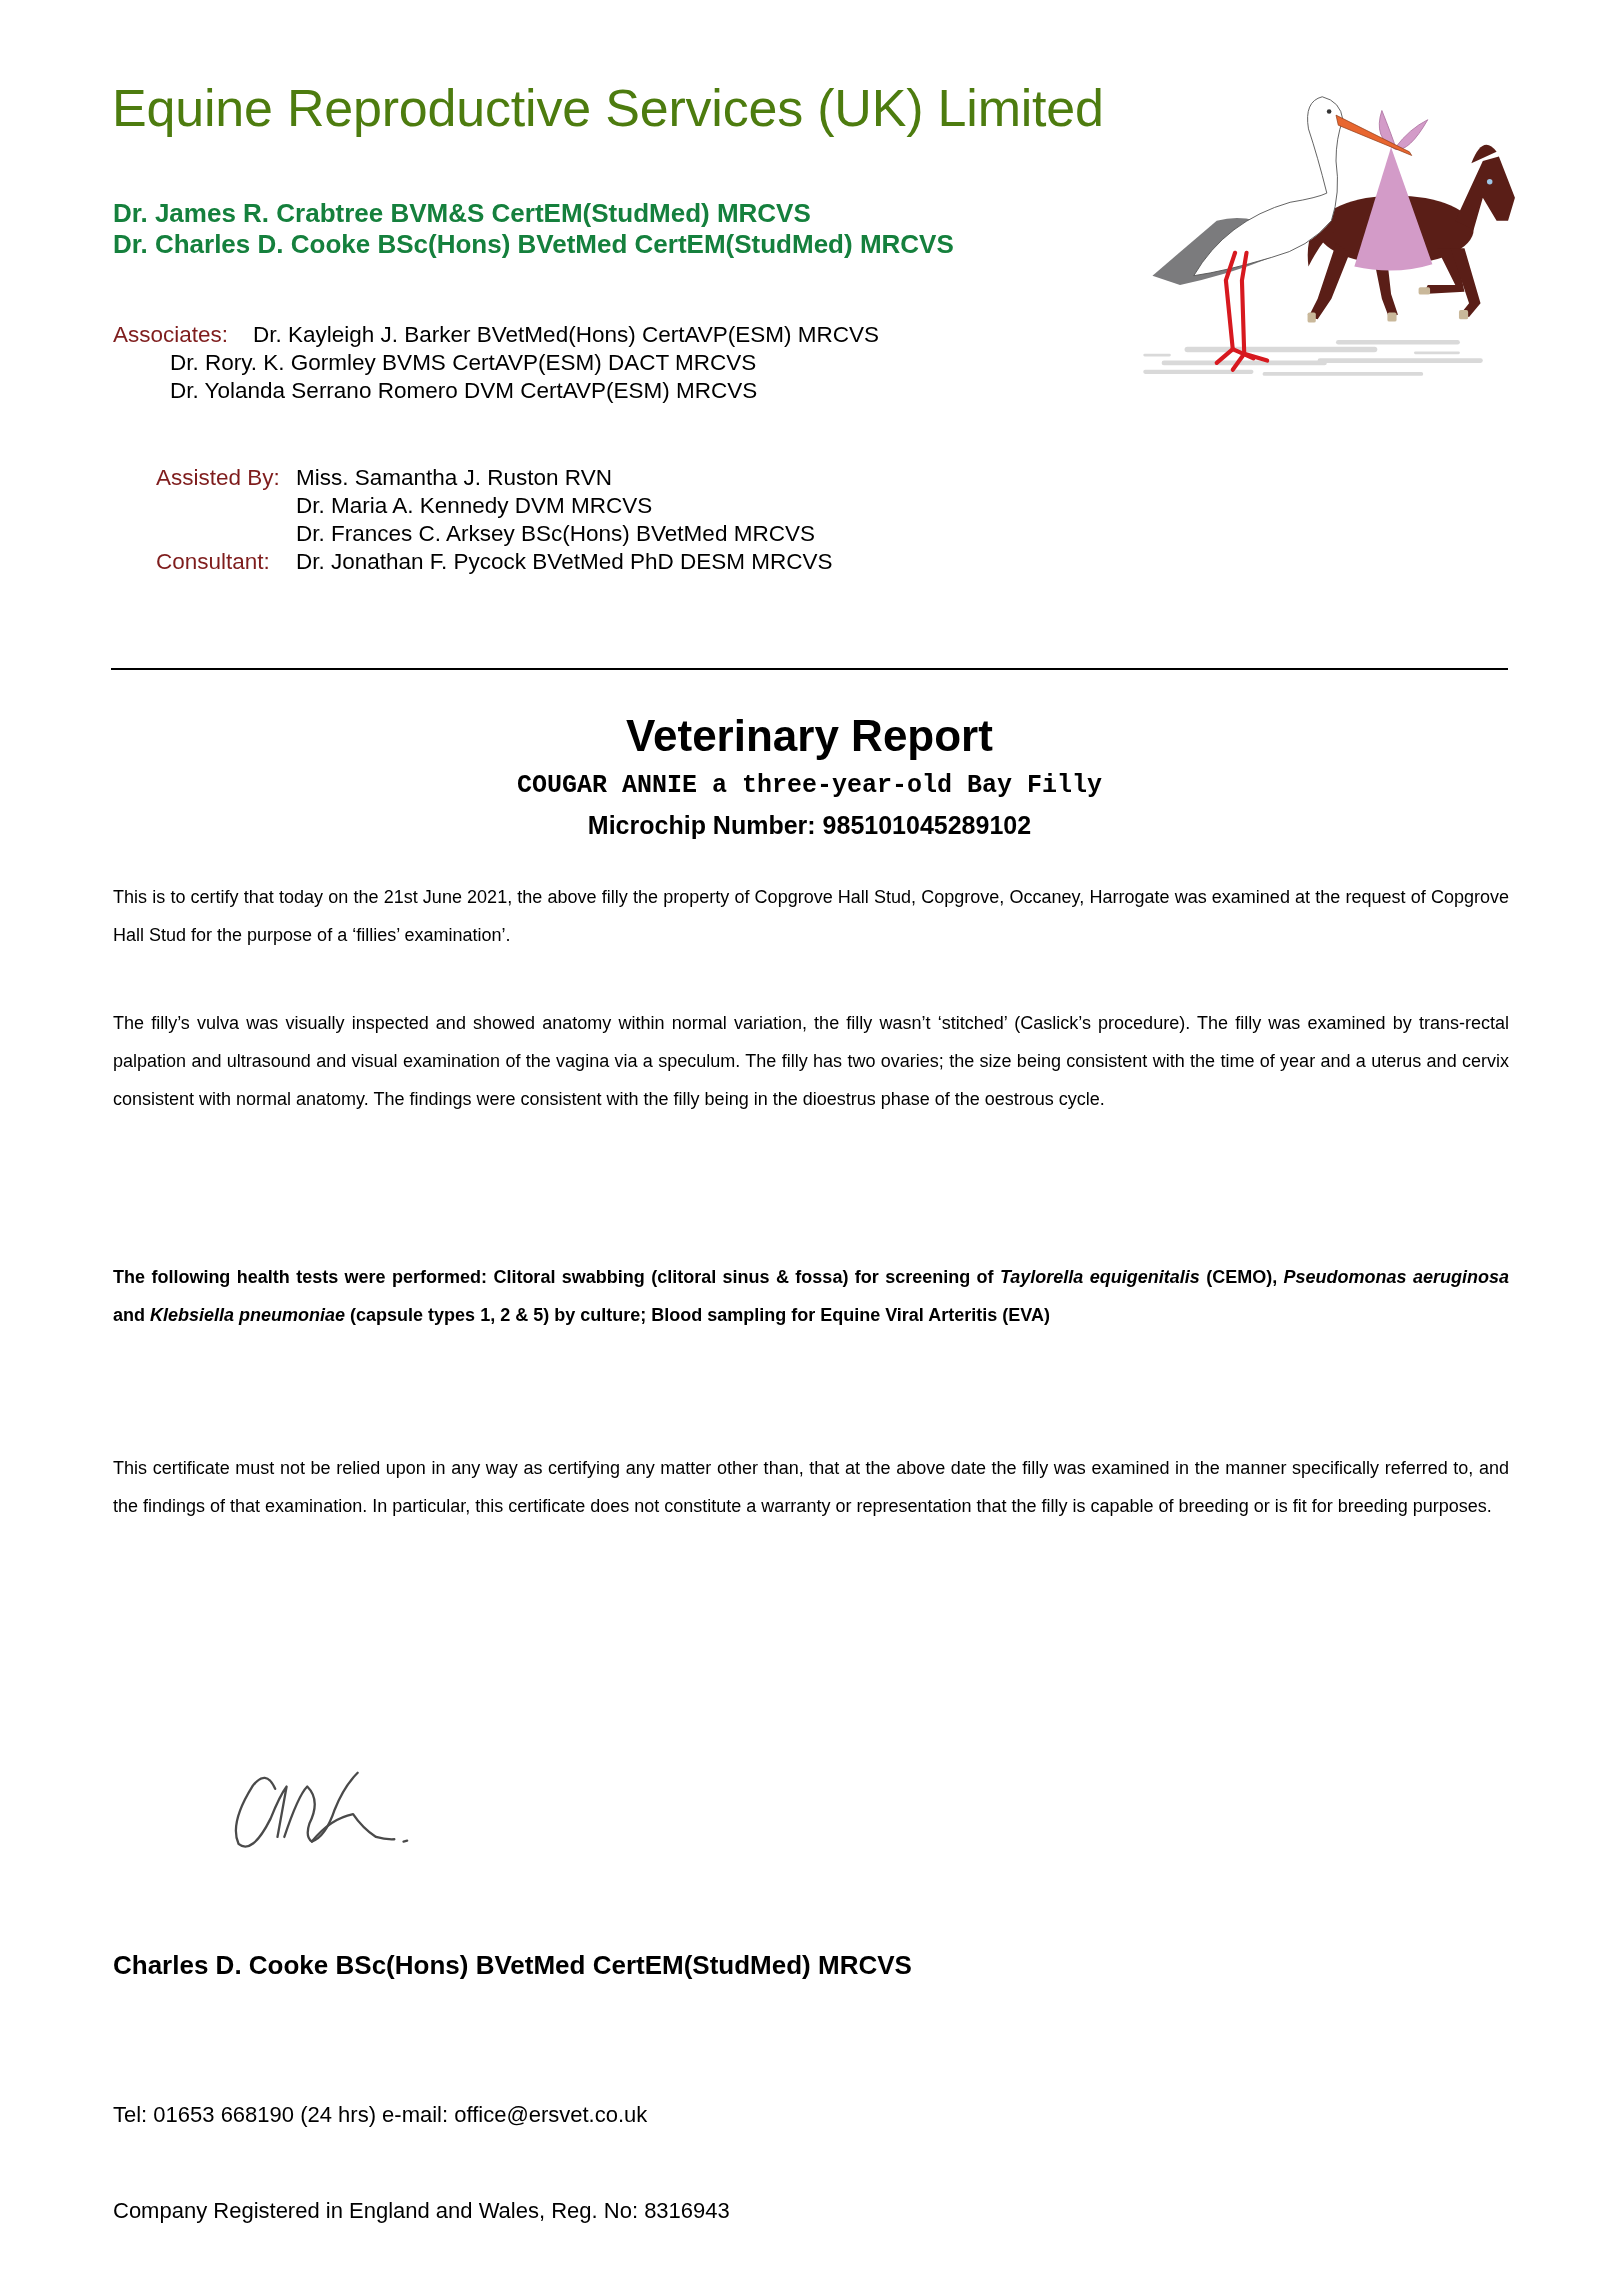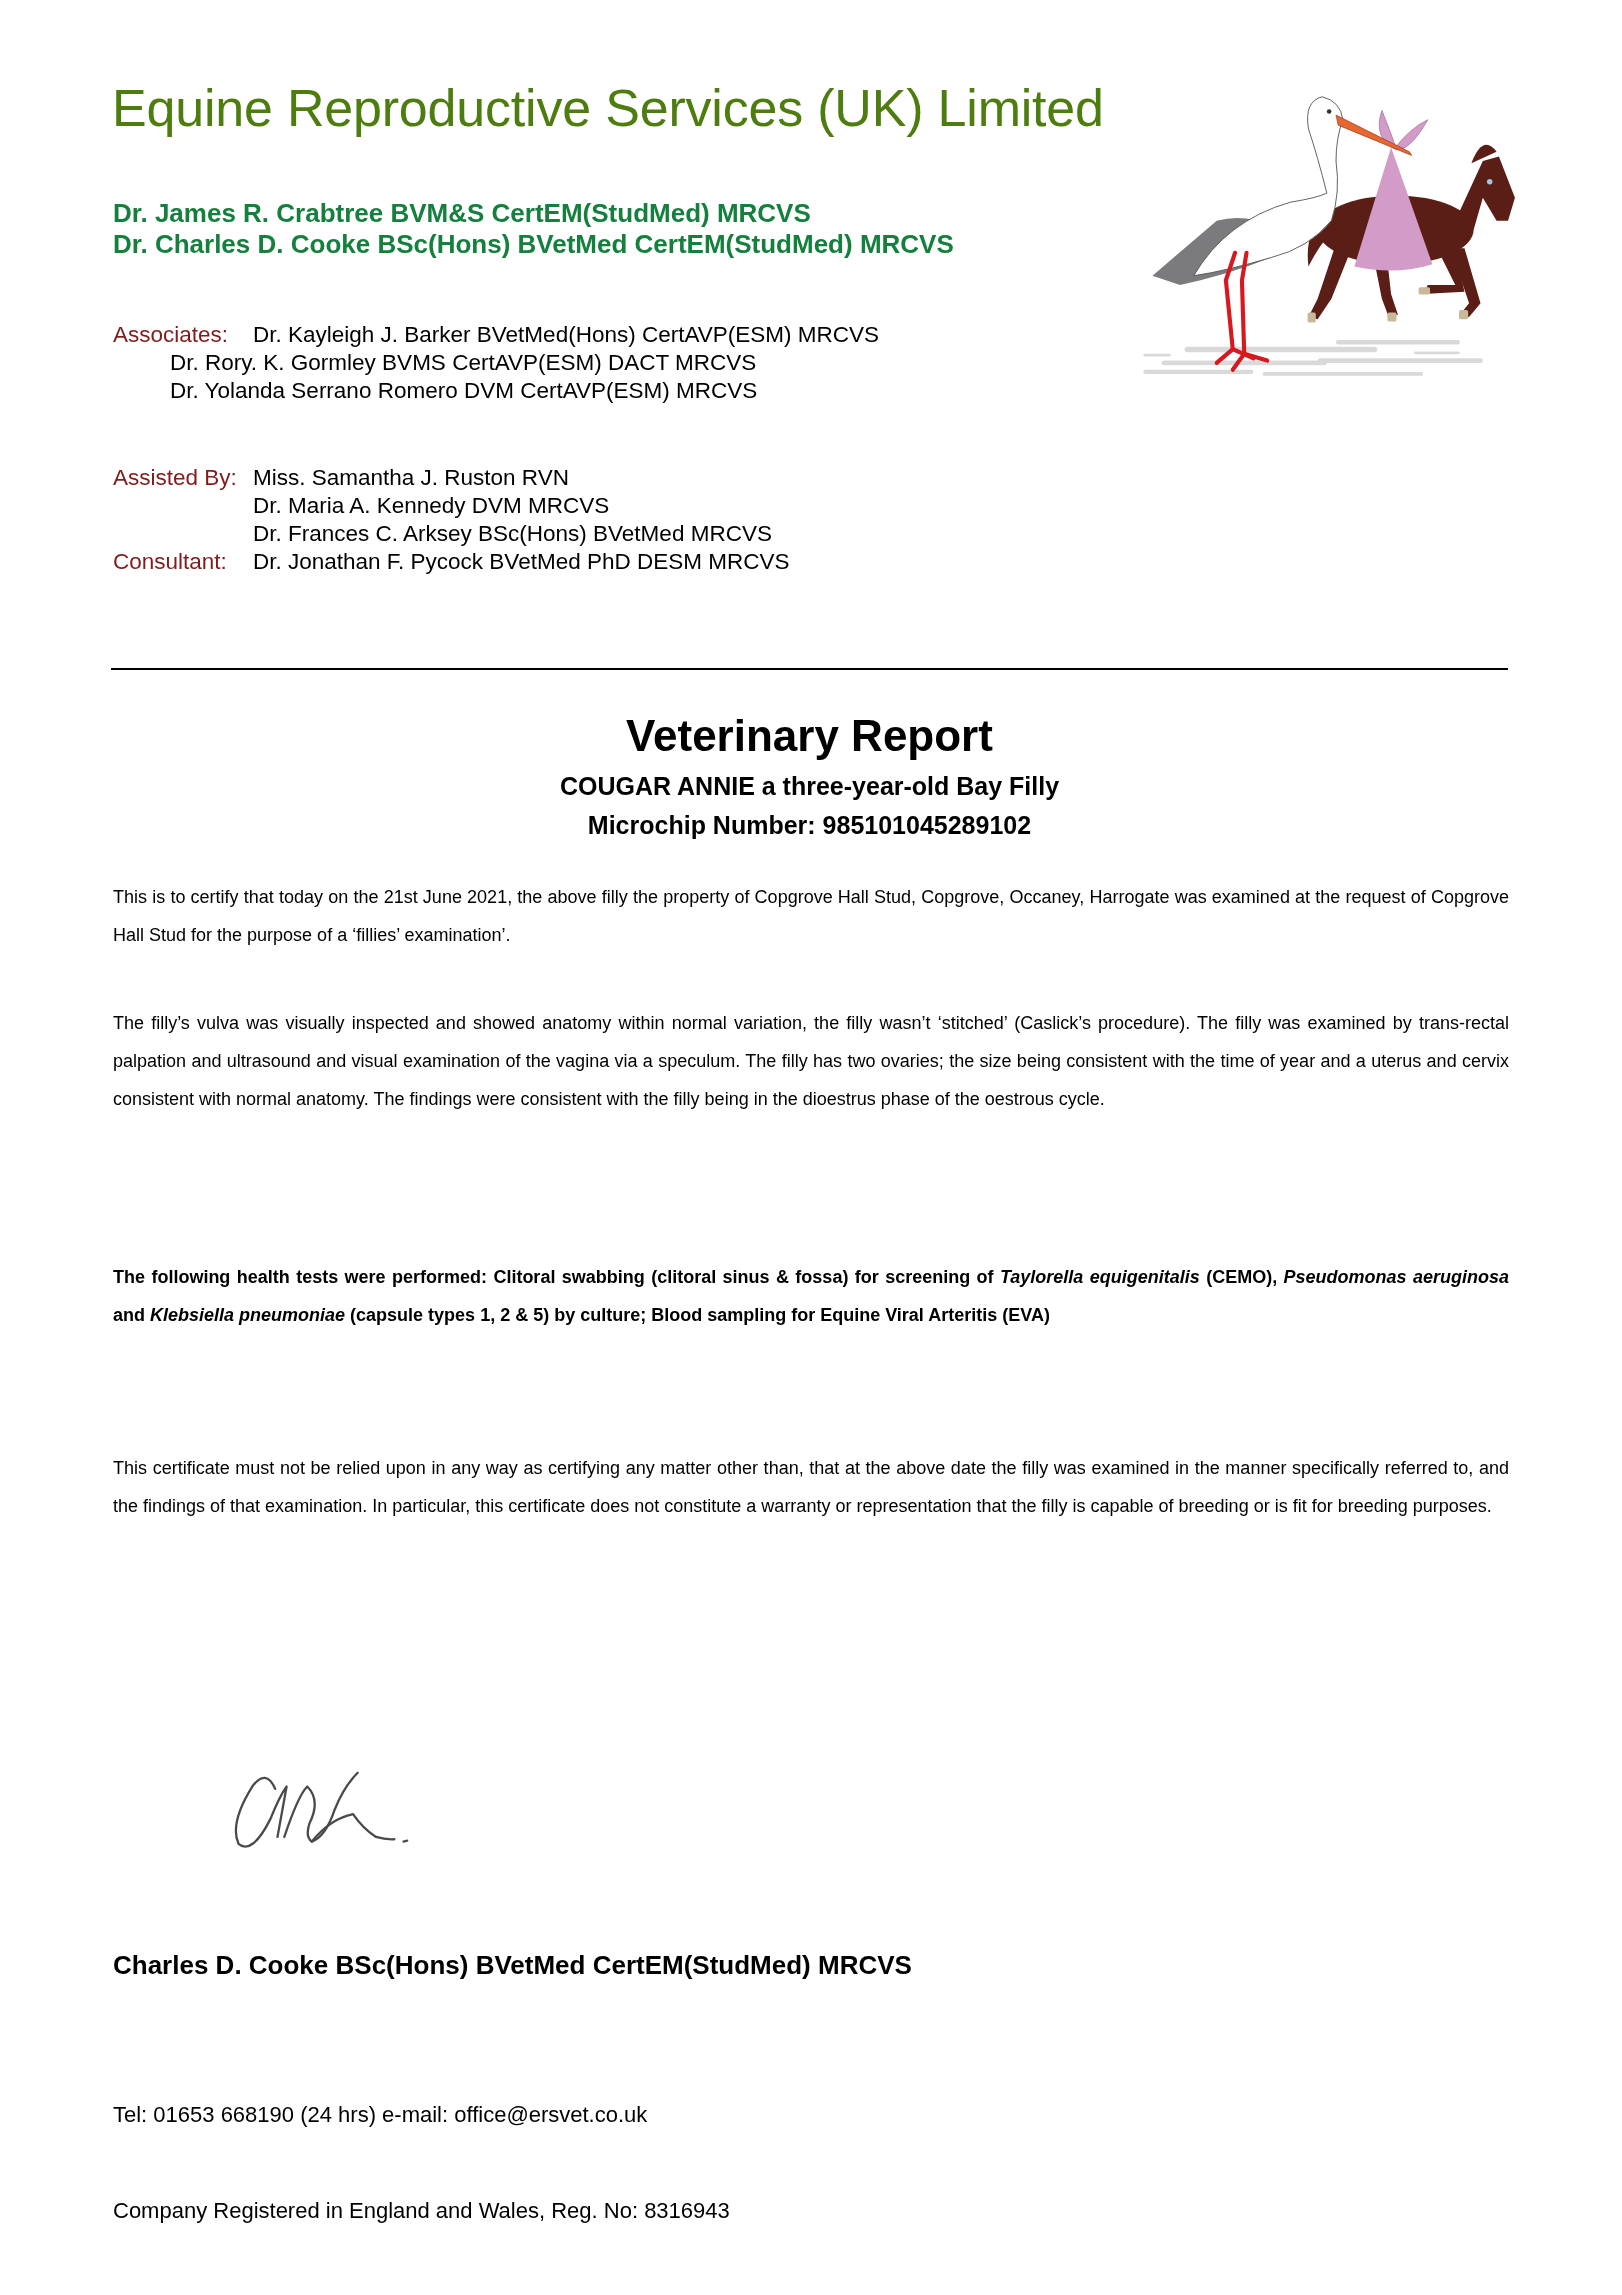--- a/index.html
+++ b/index.html
@@ -26,39 +26,39 @@
     }
     .staff-block {
       left: 113px;
       font-size: 22.5px; line-height: 28px; white-space: nowrap;
     }
     .staff-block .label { color: #7f1d1d; }
     .staff-row { display: flex; }
     .associates { top: 321px; }
     .associates .label { width: 140px; display: inline-block; }
     .associates .indent { padding-left: 57px; }
-    .assisted { top: 464px; }
+    .assisted { top: 464px; margin-left: 43px; }
     .assisted .label-col { width: 140px; display: inline-block; }
 
     .logo { left: 1134px; top: 83px; width: 404px; height: 312px; }
 
     .rule {
       left: 111px; top: 668px; width: 1397px; height: 2.3px; background: #000;
     }
 
     
     .report-heading {
       left: 111px; width: 1397px; top: 711px;
       text-align: center; font-size: 44px; font-weight: bold; line-height: 1.15;
     }
     .report-sub {
       left: 111px; width: 1397px; text-align: center;
       font-size: 25px; font-weight: bold; line-height: 1.15;
     }
-    .report-sub.l1 { top: 772px; }
+    .report-sub.l1 { top: 772px; font-family: Liberation Mono, monospace; }
     .report-sub.l2 { top: 811px; }
 
     
     .para {
       left: 113px; width: 1396px;
       font-size: 18px; line-height: 38px; text-align: justify;
       text-align-last: left;
     }
     .p1 { top: 878px; }
     .p2 { top: 1004px; }

